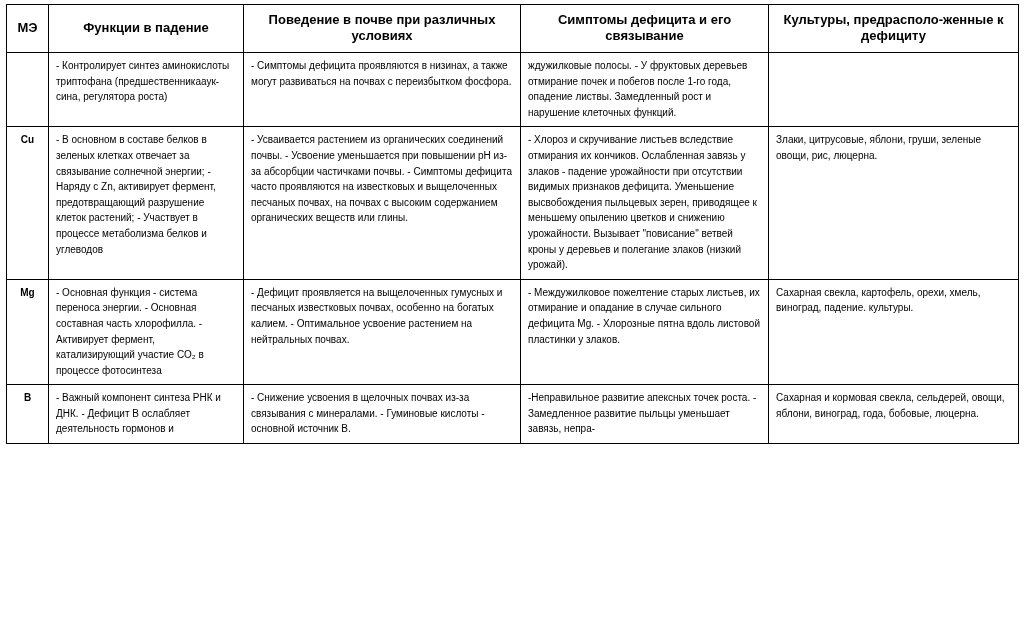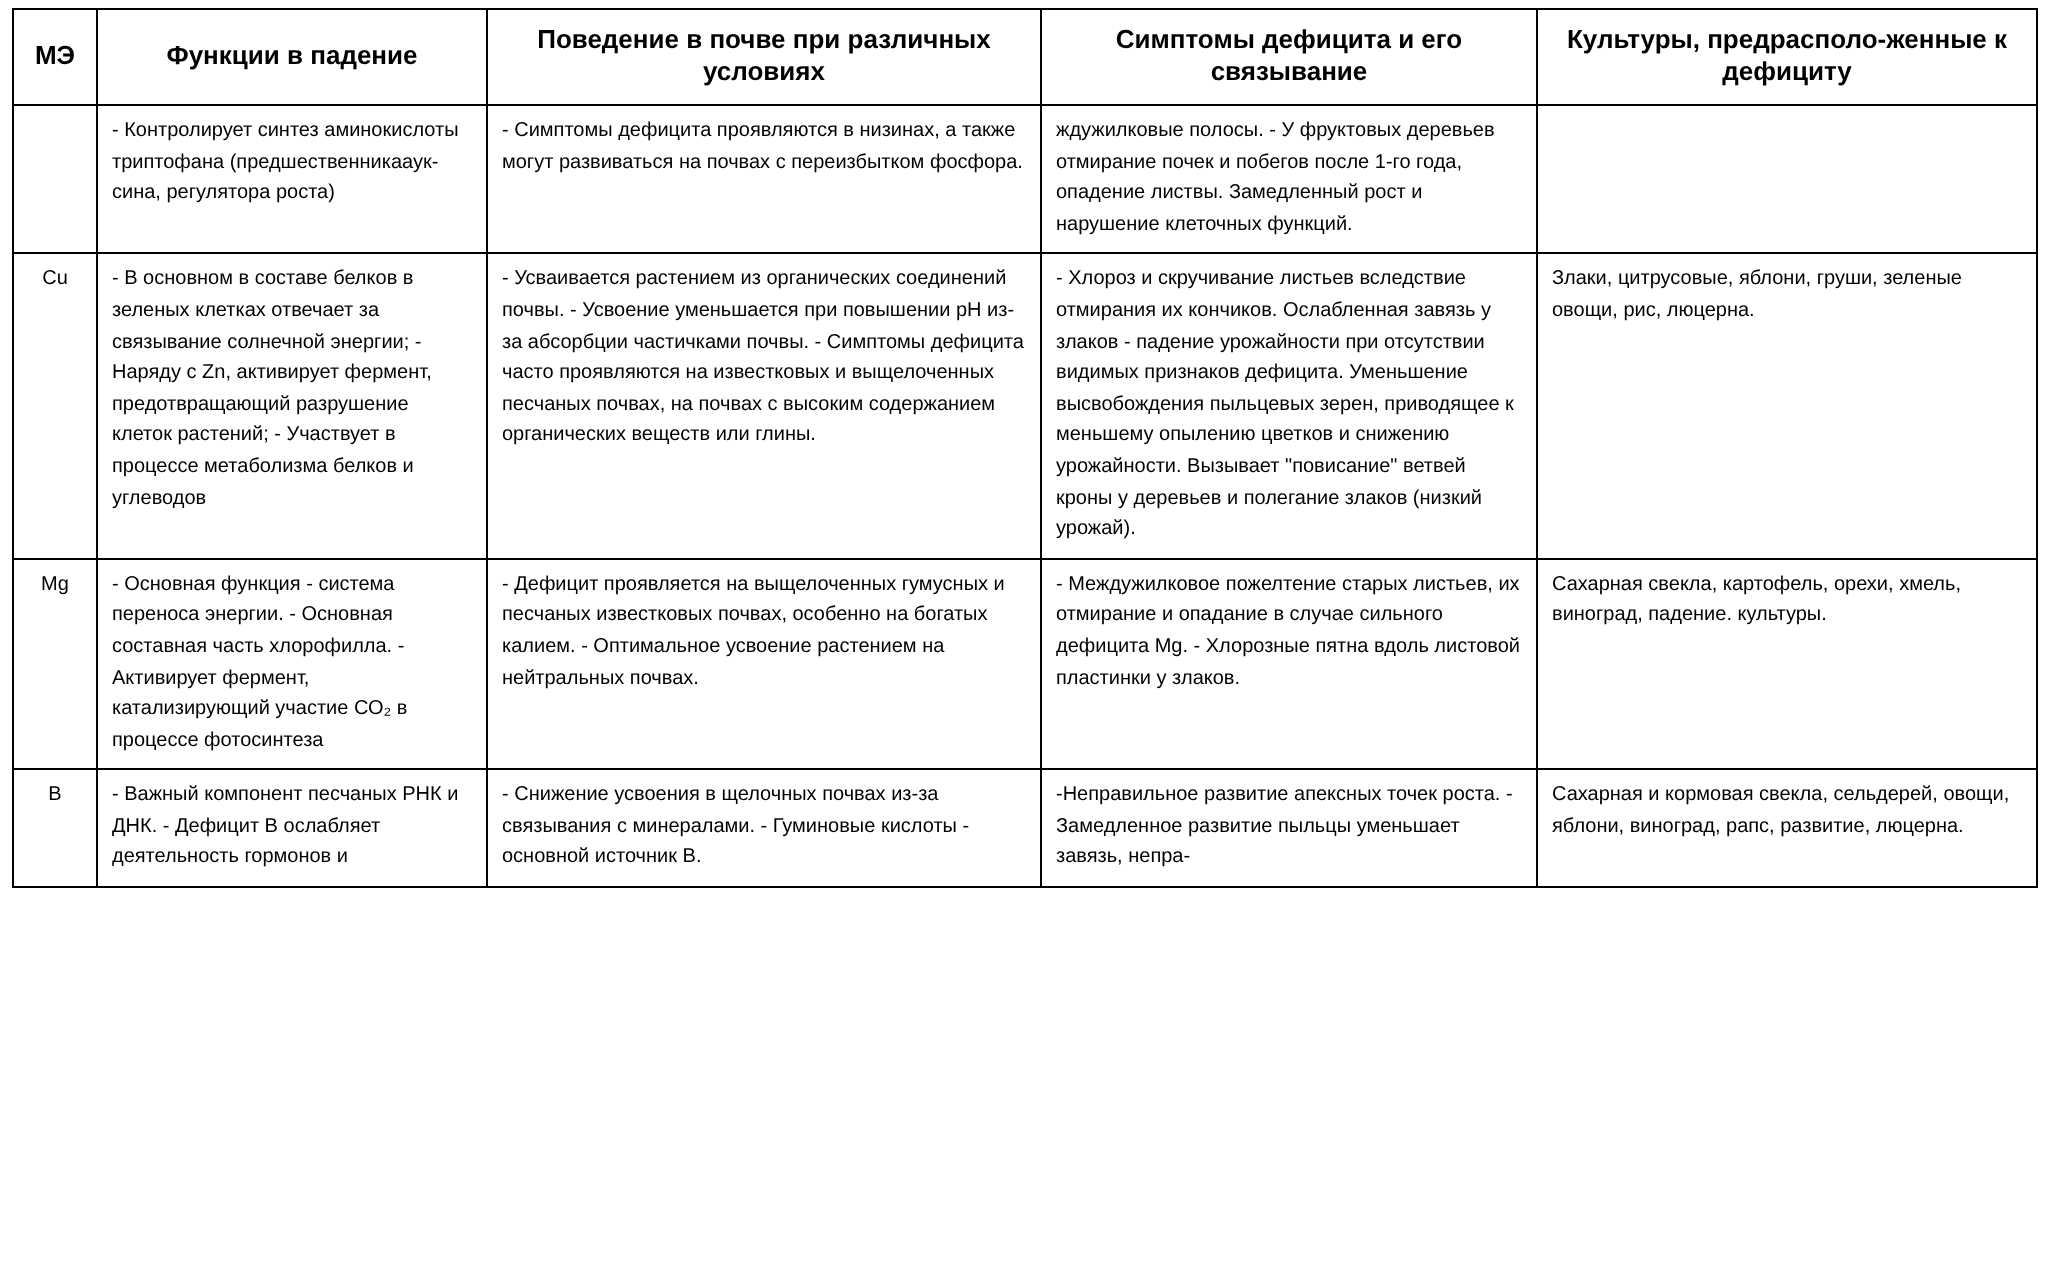--- a/index.html
+++ b/index.html
@@ -45,21 +45,21 @@
     padding: 7px 8px 8px 8px;
   }
   col.c0 { width: 42px; }
   col.c1 { width: 195px; }
   col.c2 { width: 277px; }
   col.c3 { width: 248px; }
   col.c4 { width: 250px; }
 
   td.el {
     text-align: center;
-    font-weight: normal;
+    font-weight: bold;
     font-size: 12.5px;
     padding-top: 7px;
     margin-top: 20px;
   }
 </style>
 </head>
 <body>
 
 <div class="page">
   <table class="micro-table">
@@ -104,23 +104,23 @@
 - Основная составная часть хлорофилла.
 - Активирует фермент, катализирующий участие СО₂ в процессе фотосинтеза</td>
         <td>- Дефицит проявляется на выщелоченных гумусных и песчаных известковых почвах, особенно на богатых калием.
 - Оптимальное усвоение растением на нейтральных почвах.</td>
         <td>- Междужилковое пожелтение старых листьев, их отмирание и опадание в случае сильного дефицита Mg.
 - Хлорозные пятна вдоль листовой пластинки у злаков.</td>
         <td>Сахарная свекла, картофель, орехи, хмель, виноград, падение. культуры.</td>
       </tr>
       <tr>
         <td class="el">В</td>
-        <td>- Важный компонент песчаных РНК и ДНК.
+        <td>- Важный компонент синтеза РНК и ДНК.
 - Дефицит В ослабляет деятельность гормонов и</td>
         <td>- Снижение усвоения в щелочных почвах из-за связывания с минералами.
 - Гуминовые кислоты - основной источник В.</td>
         <td>-Неправильное развитие апексных точек роста.
 - Замедленное развитие пыльцы уменьшает завязь, непра-</td>
-        <td>Сахарная и кормовая свекла, сельдерей, овощи, яблони, виноград, рапс, развитие, люцерна.</td>
+        <td>Сахарная и кормовая свекла, сельдерей, овощи, яблони, виноград, года, бобовые, люцерна.</td>
       </tr>
     </tbody>
   </table>
 </div>
 
 </body></html>

